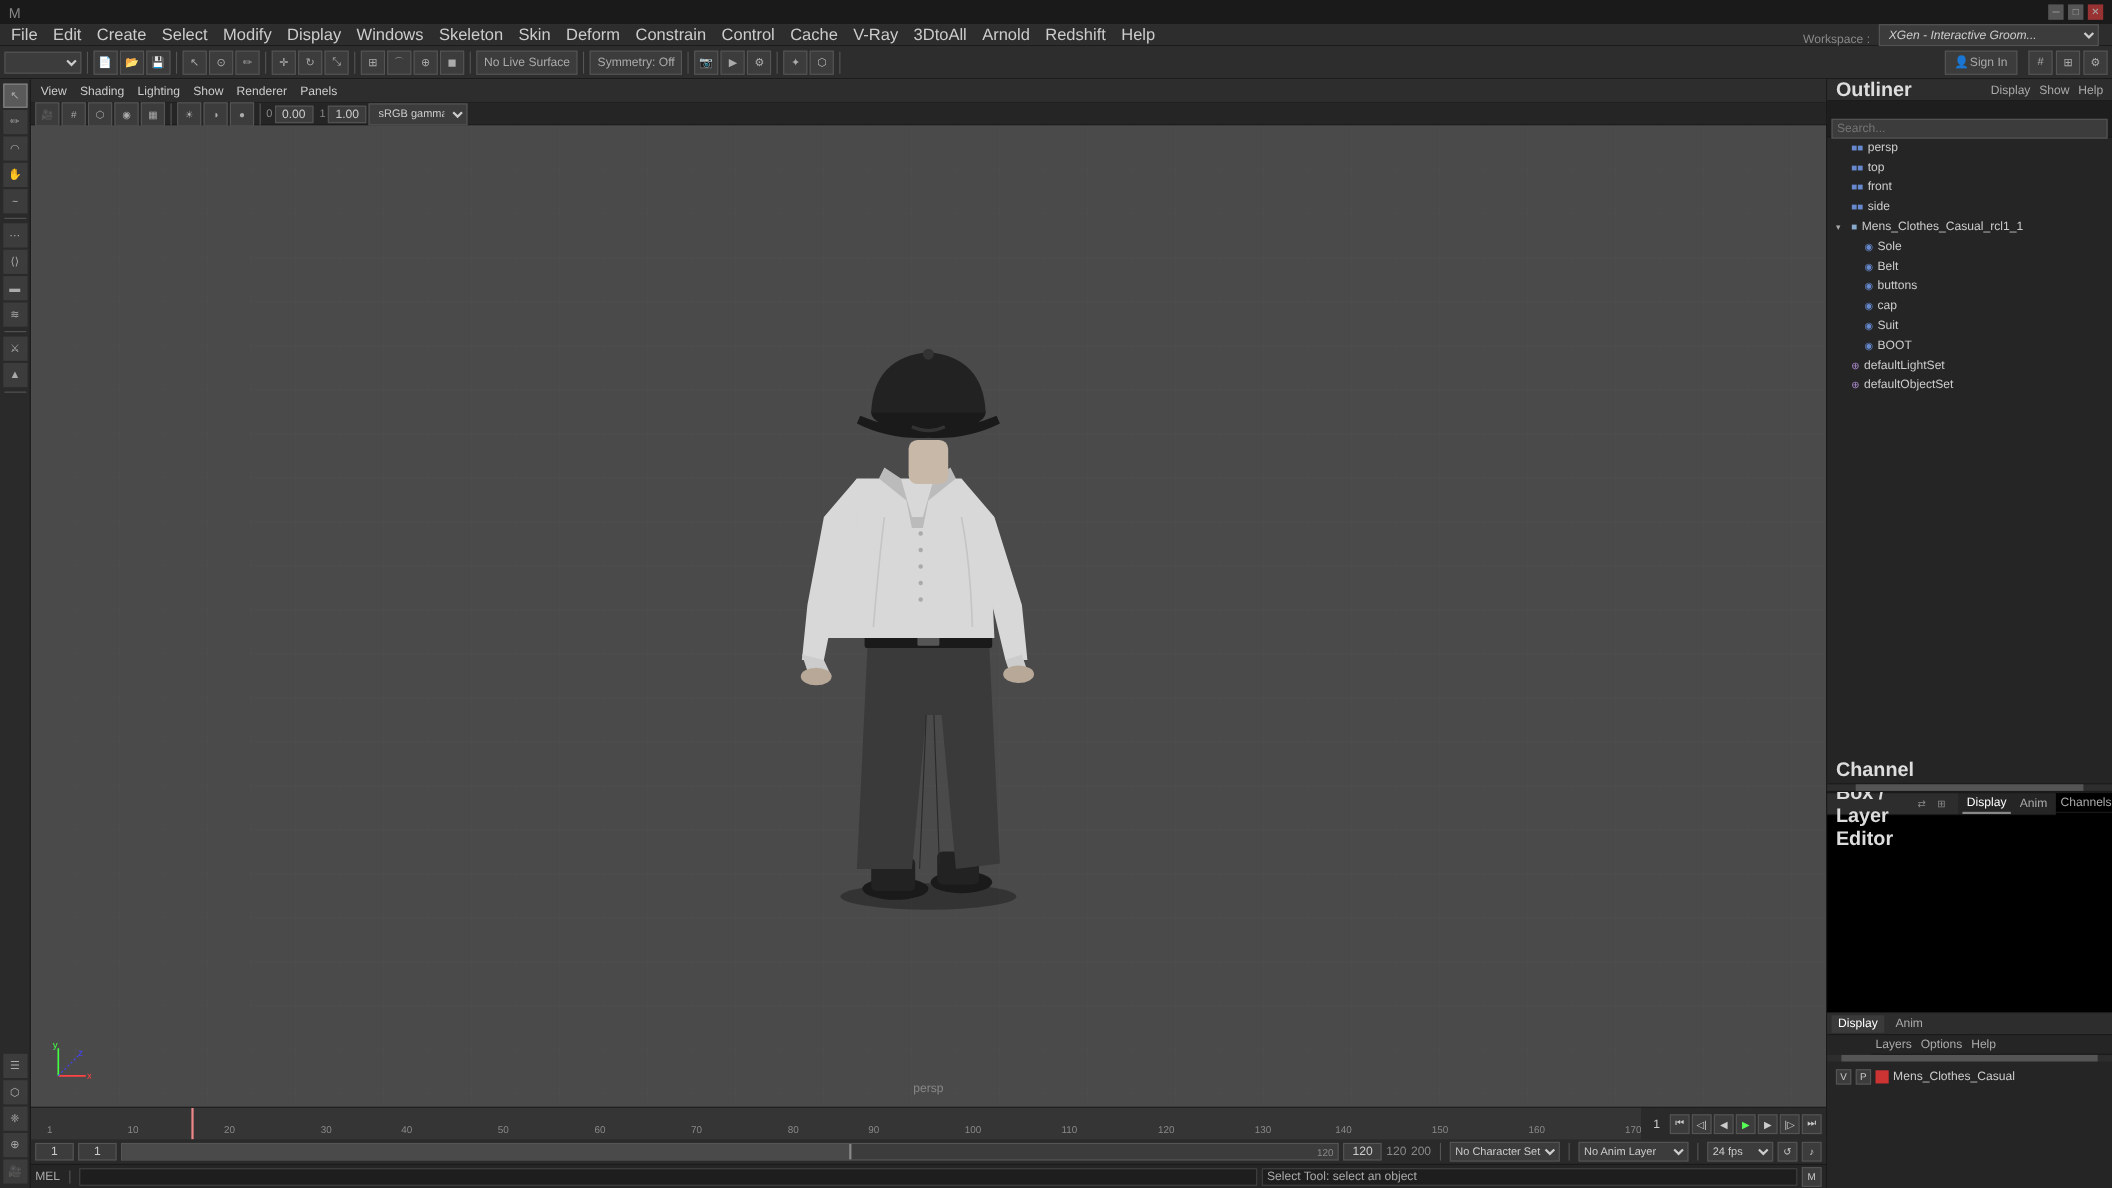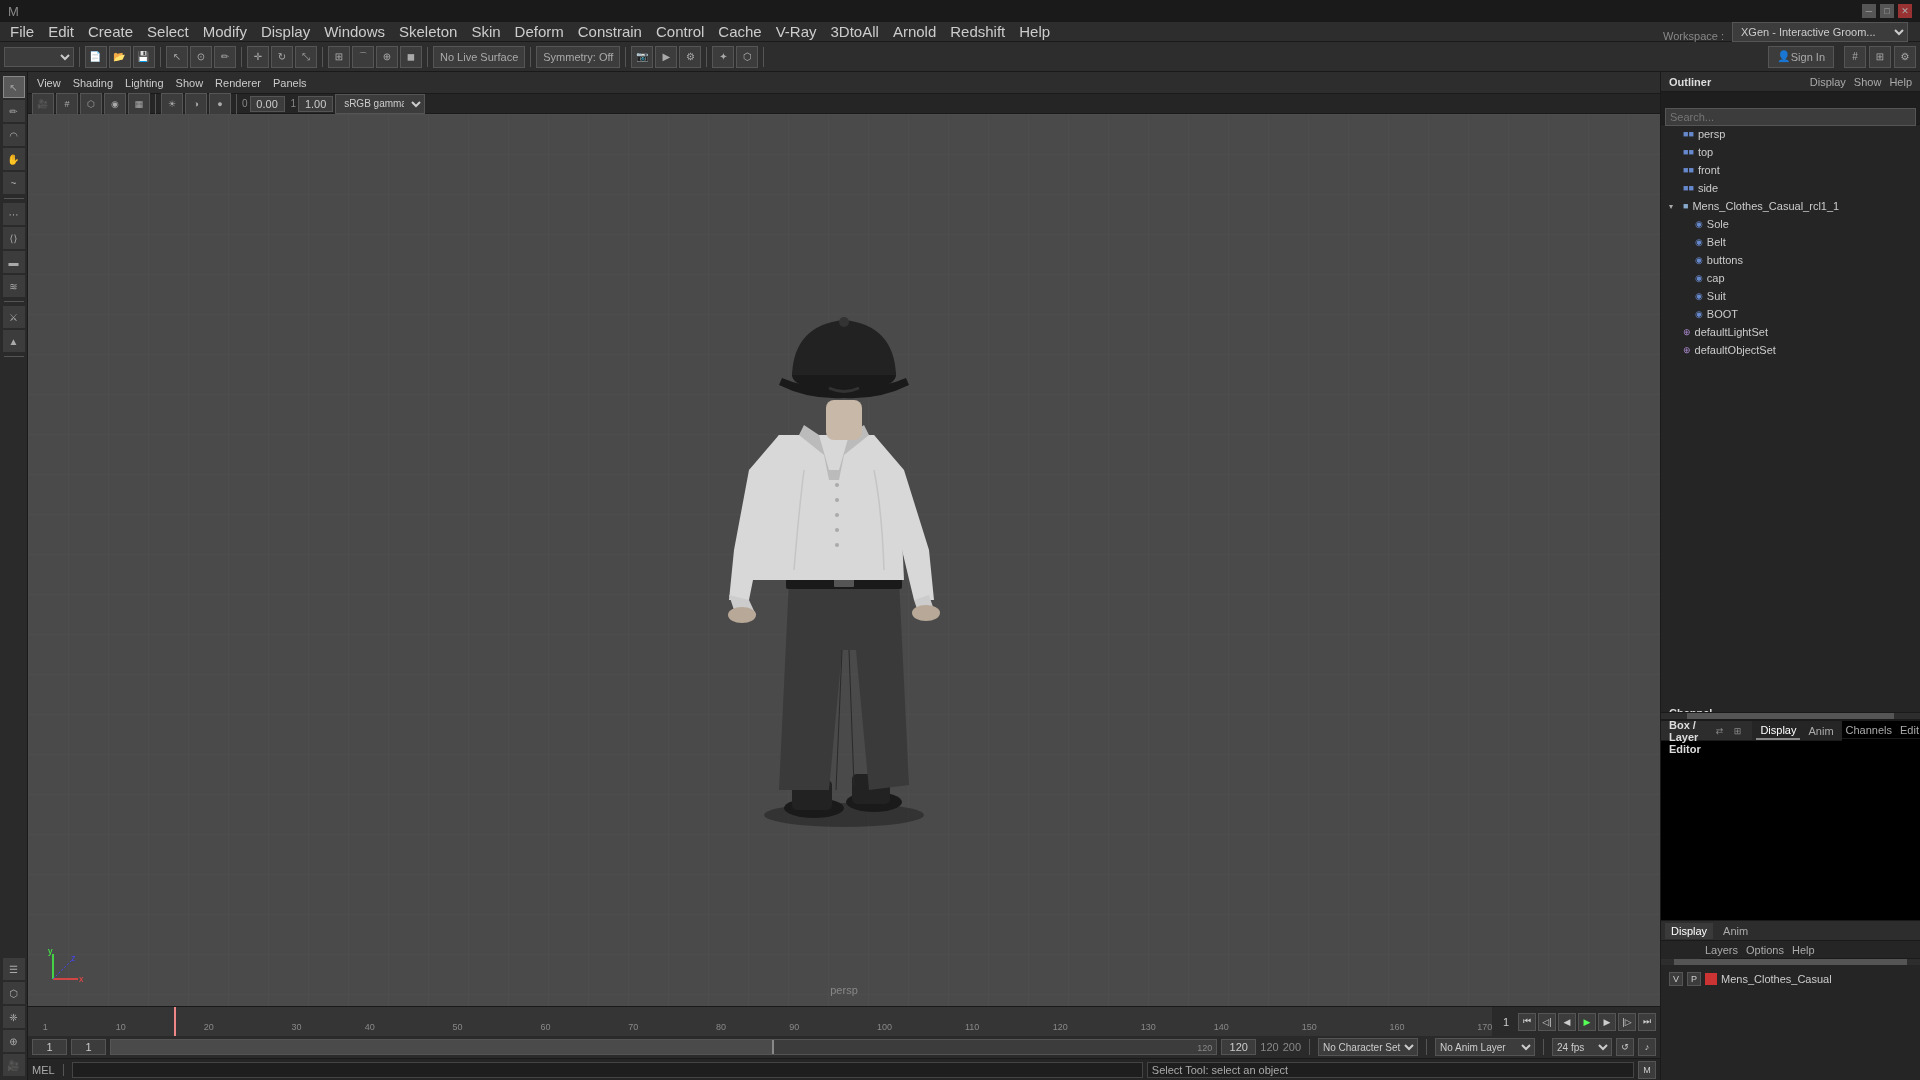--- a/index.html
+++ b/index.html
@@ -150,21 +150,21 @@
 
     #outliner-header {
       height: 20px;
       background: #2d2d2d;
       display: flex;
       align-items: center;
       justify-content: space-between;
       padding: 0 8px;
       border-bottom: 1px solid #1a1a1a;
     }
-    .panel-title { font-size: 11px; font-weight: bold; color: #ddd; }
+    .panel-title { font-size: 18px; font-weight: bold; color: #ddd; }
     .panel-menus { display: flex; gap: 8px; font-size: 11px; color: #aaa; }
     .panel-menu-item { cursor: pointer; }
 
     #outliner-search {
       height: 22px;
       background: #1e1e1e;
       border-bottom: 1px solid #1a1a1a;
       padding: 16px 4px;
     }
     #outliner-search input {
@@ -466,21 +466,21 @@
     <span class="menu-item">Constrain</span>
     <span class="menu-item">Control</span>
     <span class="menu-item">Cache</span>
     <span class="menu-item">V-Ray</span>
     <span class="menu-item">3DtoAll</span>
     <span class="menu-item">Arnold</span>
     <span class="menu-item">Redshift</span>
     <span class="menu-item">Help</span>
     <div style="margin-left:auto;display:flex;align-items:flex-end;gap:8px;padding-right:8px;">
       <span style="font-size:11px;color:#888;">Workspace :</span>
-      <select class="toolbar-dropdown" style="width:176px;">
+      <select class="toolbar-dropdown" style="width:200px;font-style:italic;">
         <option>XGen - Interactive Groom...</option>
       </select>
     </div>
   </div>
 
   <div id="main-toolbar">
     <select class="toolbar-dropdown" style="width:70px;">Rigging</select>
     <div class="toolbar-separator"></div>
 
     <div class="toolbar-btn" title="New">📄</div>

